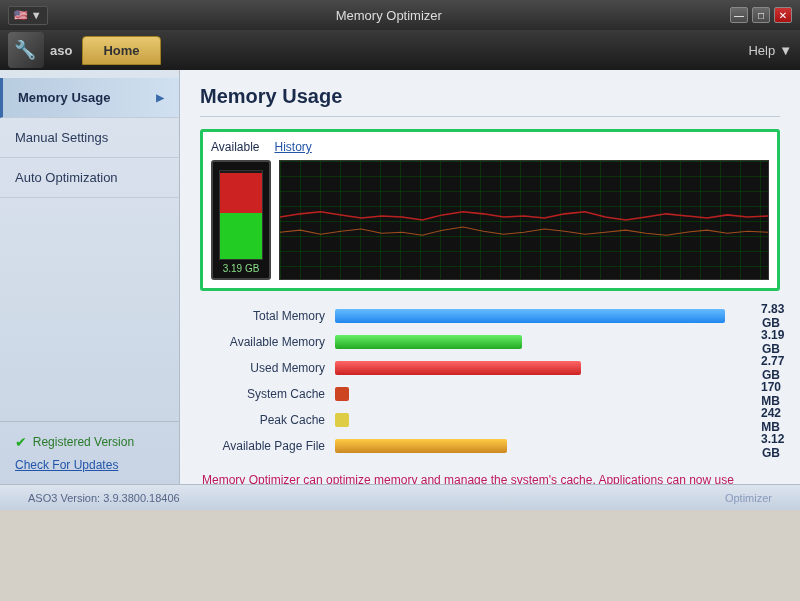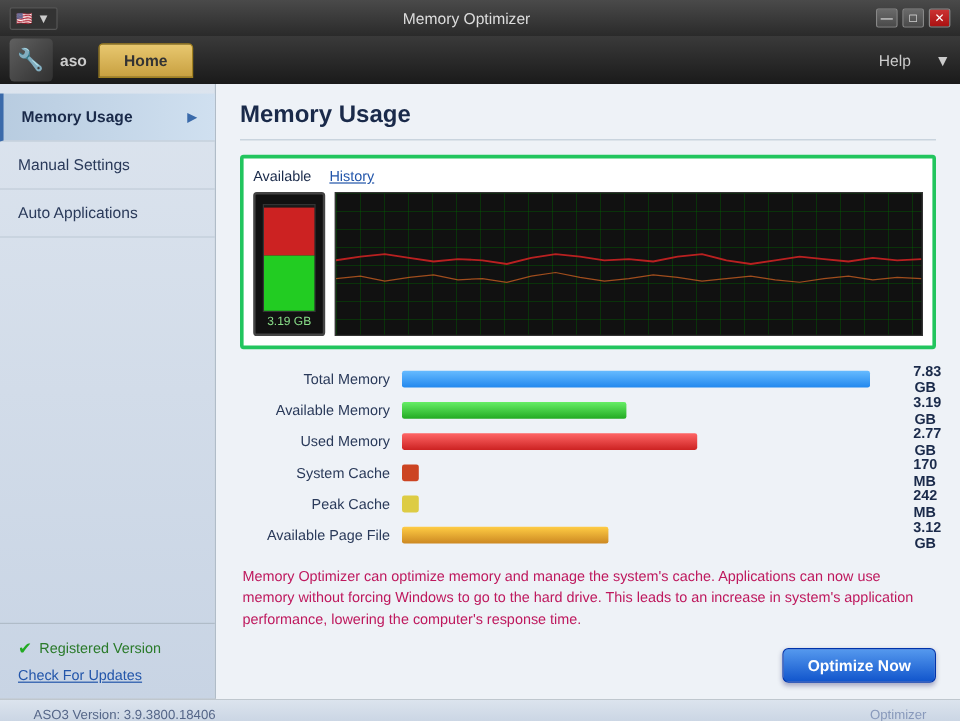--- a/index.html
+++ b/index.html
@@ -101,27 +101,27 @@
       border-color: #a08020;
       font-weight: bold;
     }
     .menu-right {
       margin-left: auto;
       color: #ccc;
       font-size: 13px;
       cursor: pointer;
       display: flex;
       align-items: center;
-      gap: 20px;
+      gap: 4px;
     }
 
     
     .main-layout {
       display: flex;
-      height: 512px;
+      height: 414px;
       background: #eef2f7;
     }
 
     
     .sidebar {
       width: 180px;
       background: linear-gradient(to bottom, #dce4ee, #c8d4e4);
       border-right: 1px solid #b0bcc8;
       padding-top: 8px;
       display: flex;
@@ -416,21 +416,21 @@
 
   <div class="sidebar">
     <div class="sidebar-item active">
       <span>Memory Usage</span>
       <span class="sidebar-arrow">▶</span>
     </div>
     <div class="sidebar-item">
       <span>Manual Settings</span>
     </div>
     <div class="sidebar-item">
-      <span>Auto Applications</span>
+      <span>Auto Optimization</span>
     </div>
     <div class="sidebar-bottom">
       <div class="registered-badge">
         <span class="green-check">✔</span>
         <span>Registered Version</span>
       </div>
       <div class="check-updates-link">Check For Updates</div>
     </div>
   </div>
 

